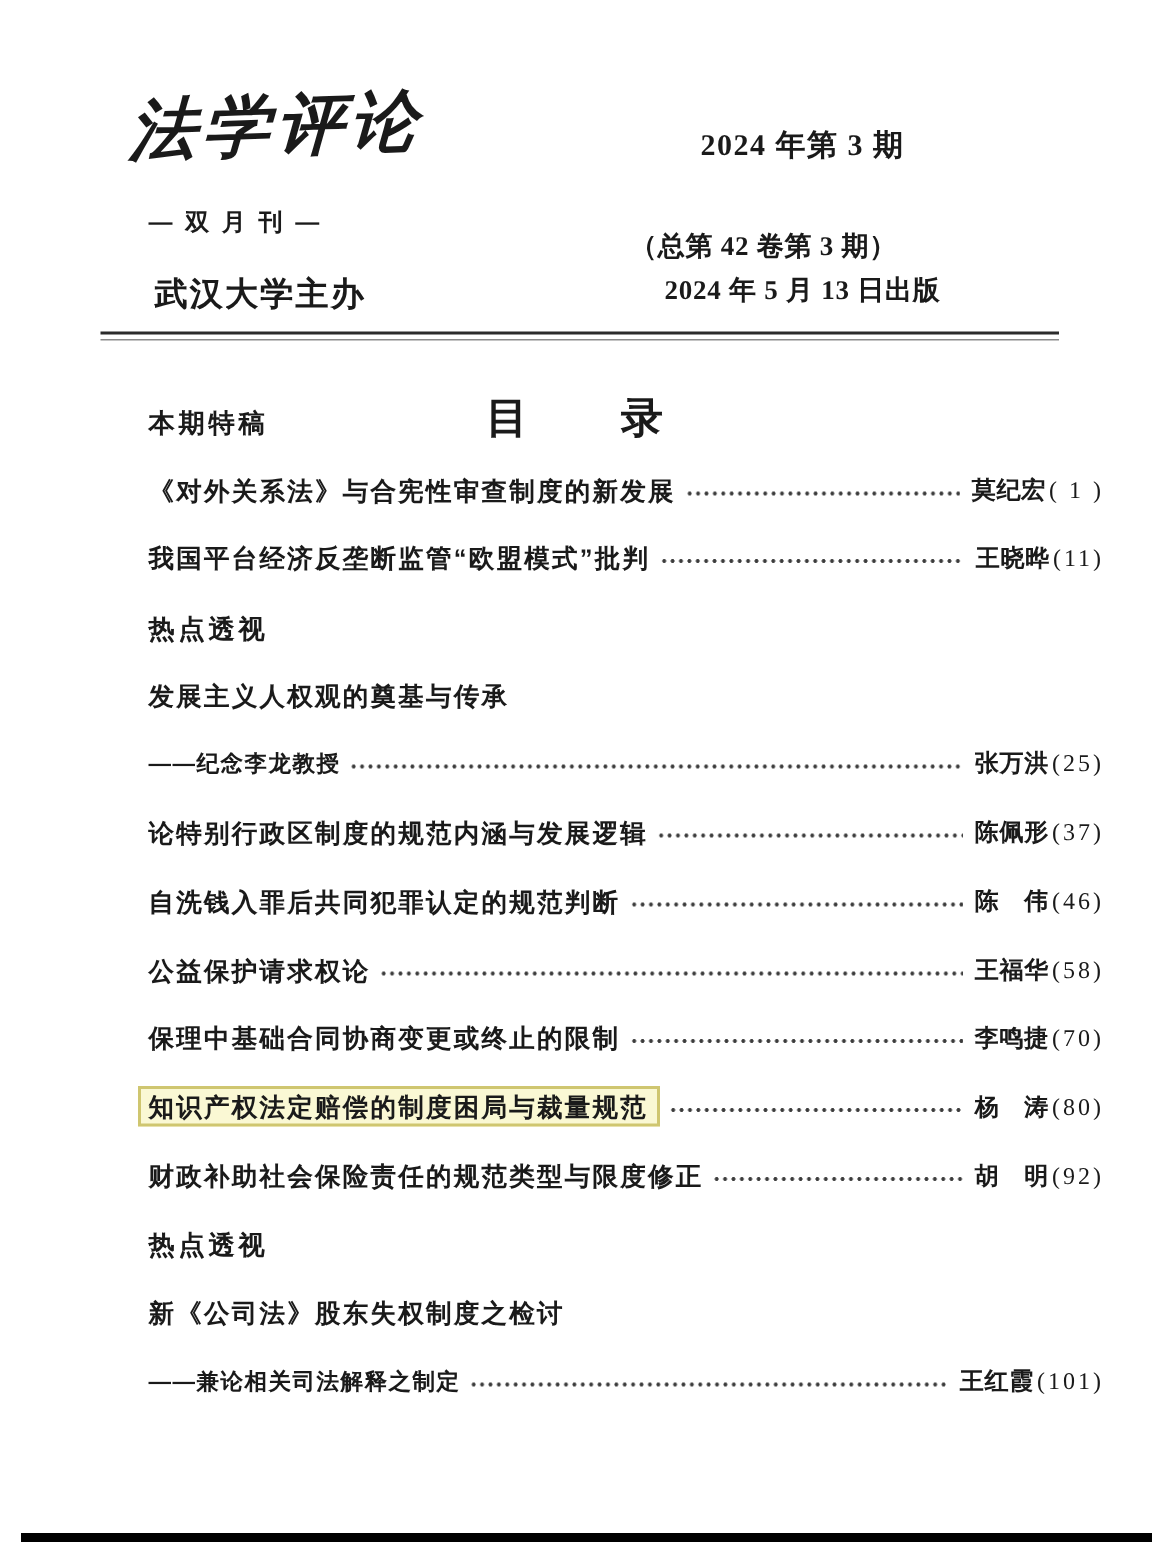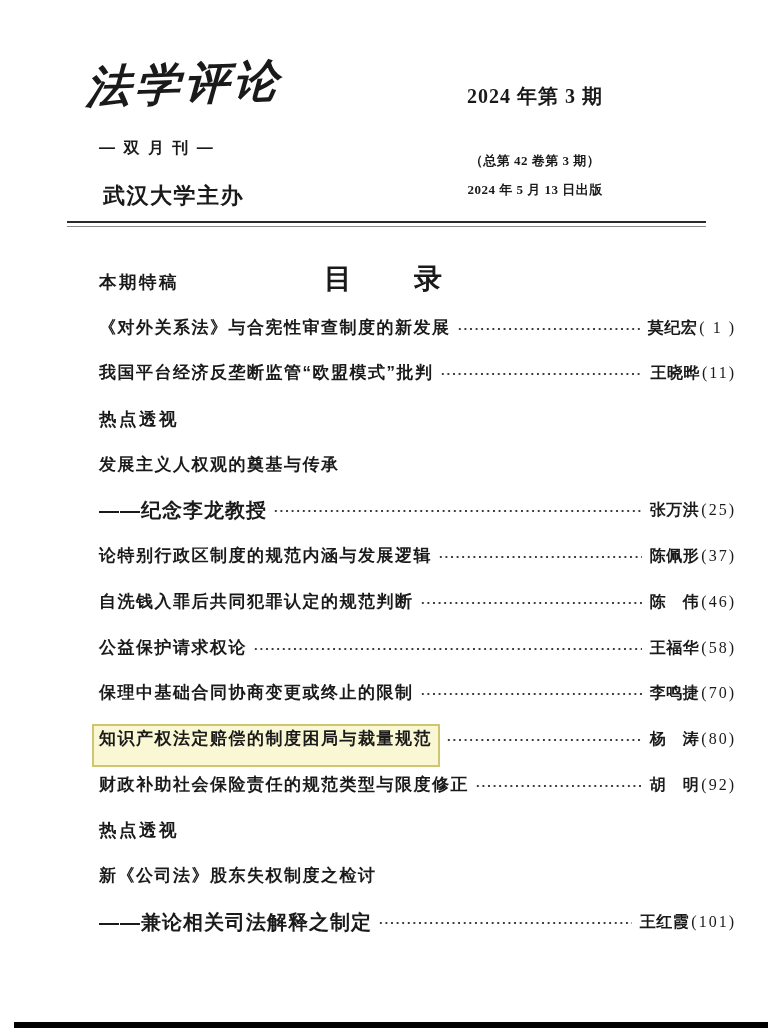--- a/index.html
+++ b/index.html
@@ -32,28 +32,28 @@
     white-space:nowrap;
   }
   .issue {
     position:absolute; left:420px; top:83px; width:230px;
     text-align:center; font-family:"Liberation Serif", serif;
     font-size:20px; font-weight:bold; letter-spacing:1px;
     white-space:nowrap;
   }
   .volume {
     position:absolute; left:420px; top:152px; width:230px;
-    text-align:center; font-family:"Liberation Serif", serif;
-    font-size:13px; font-weight:bold; letter-spacing:0.5px;
+    font-family:"Liberation Serif", serif;
+    font-size:18px; font-weight:bold; letter-spacing:0.5px;
     white-space:nowrap;
   }
   .pubdate {
     position:absolute; left:410px; top:181px; width:250px;
     text-align:center; font-family:"Liberation Serif", serif;
-    font-size:13px; font-weight:bold; letter-spacing:0.5px;
+    font-size:18px; font-weight:bold; letter-spacing:0.5px;
     white-space:nowrap;
   }
   .rule {
     position:absolute; left:67px; top:221px; width:639px; height:3px;
     border-top:2px solid var(--rule-dark,#2b2b2b);
     border-bottom:1px solid var(--rule-light,#8a8a8a);
   }
   
   .toc-title {
     position:absolute; left:0; top:232px; width:768px;
@@ -68,42 +68,42 @@
   .row {
     height:45.7px;
     display:flex; align-items:flex-start;
     white-space:nowrap;
   }
   .row .title {
     font-size:17px; font-weight:bold; letter-spacing:1.5px;
     line-height:20px; white-space:pre;
   }
   .row.section .title { font-size:17.5px; letter-spacing:2.5px; }
-  .row.sub .title     { font-size:20px; letter-spacing:1px; }
+  .row.sub .title     { font-size:15px; letter-spacing:1px; }
   .leader {
     flex:1 1 auto; min-width:18px; height:20px;
     margin:0 8px 0 6px;
     background-image:radial-gradient(circle, #3c3c3c 1.1px, rgba(0,0,0,0) 1.5px);
     background-size:5.6px 4px;
     background-repeat:repeat-x;
     background-position:0 9px;
   }
   .author {
     font-size:16px; font-weight:bold; letter-spacing:0.5px;
     line-height:20px; white-space:pre;
   }
   .page-num {
     font-family:"Liberation Serif", serif;
     font-size:16px; line-height:20px; letter-spacing:2px;
     margin-left:2px; text-align:right; white-space:pre;
   }
   .row.hl .title {
     background:var(--hl-bg,#faf8d4);
     border:2px solid var(--hl-border,#cfc670);
-    padding:3px 6px 16px 5px;
+    padding:3px 6px 0 5px;
     margin:-5px 0 0 -7px;
   }
   .bottom-bar {
     position:absolute; left:14px; right:0; bottom:0; height:6px;
     background:var(--bottom-bar,#000);
   }
 </style>
 </head>
 <body>
 

